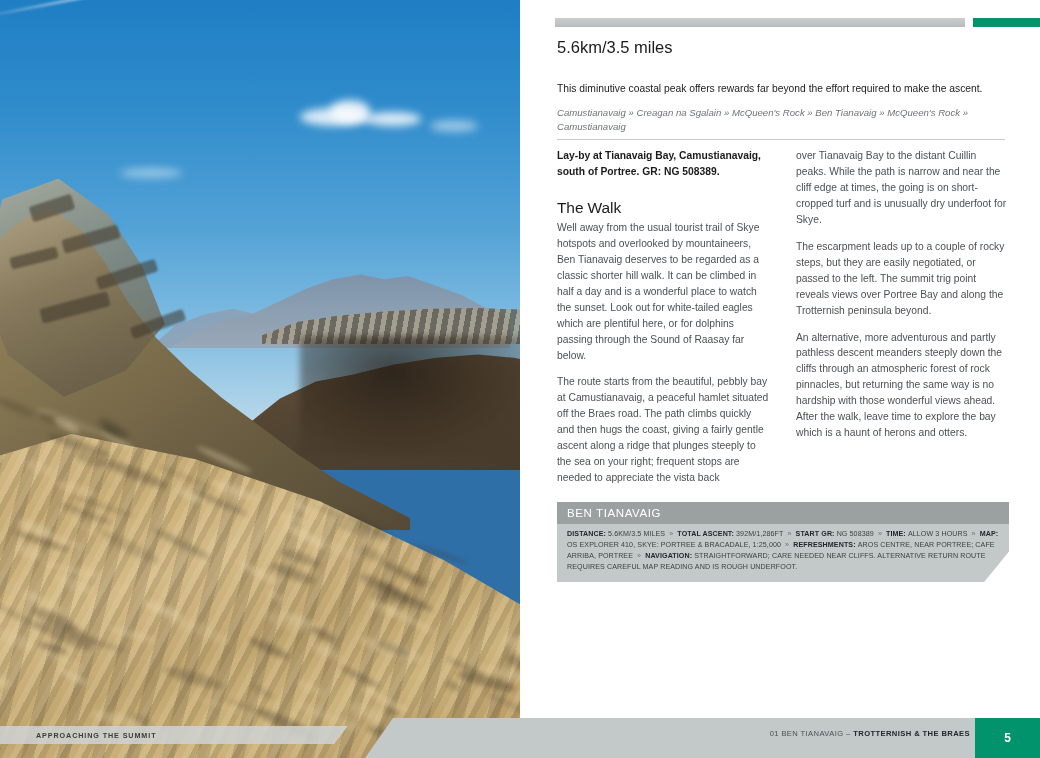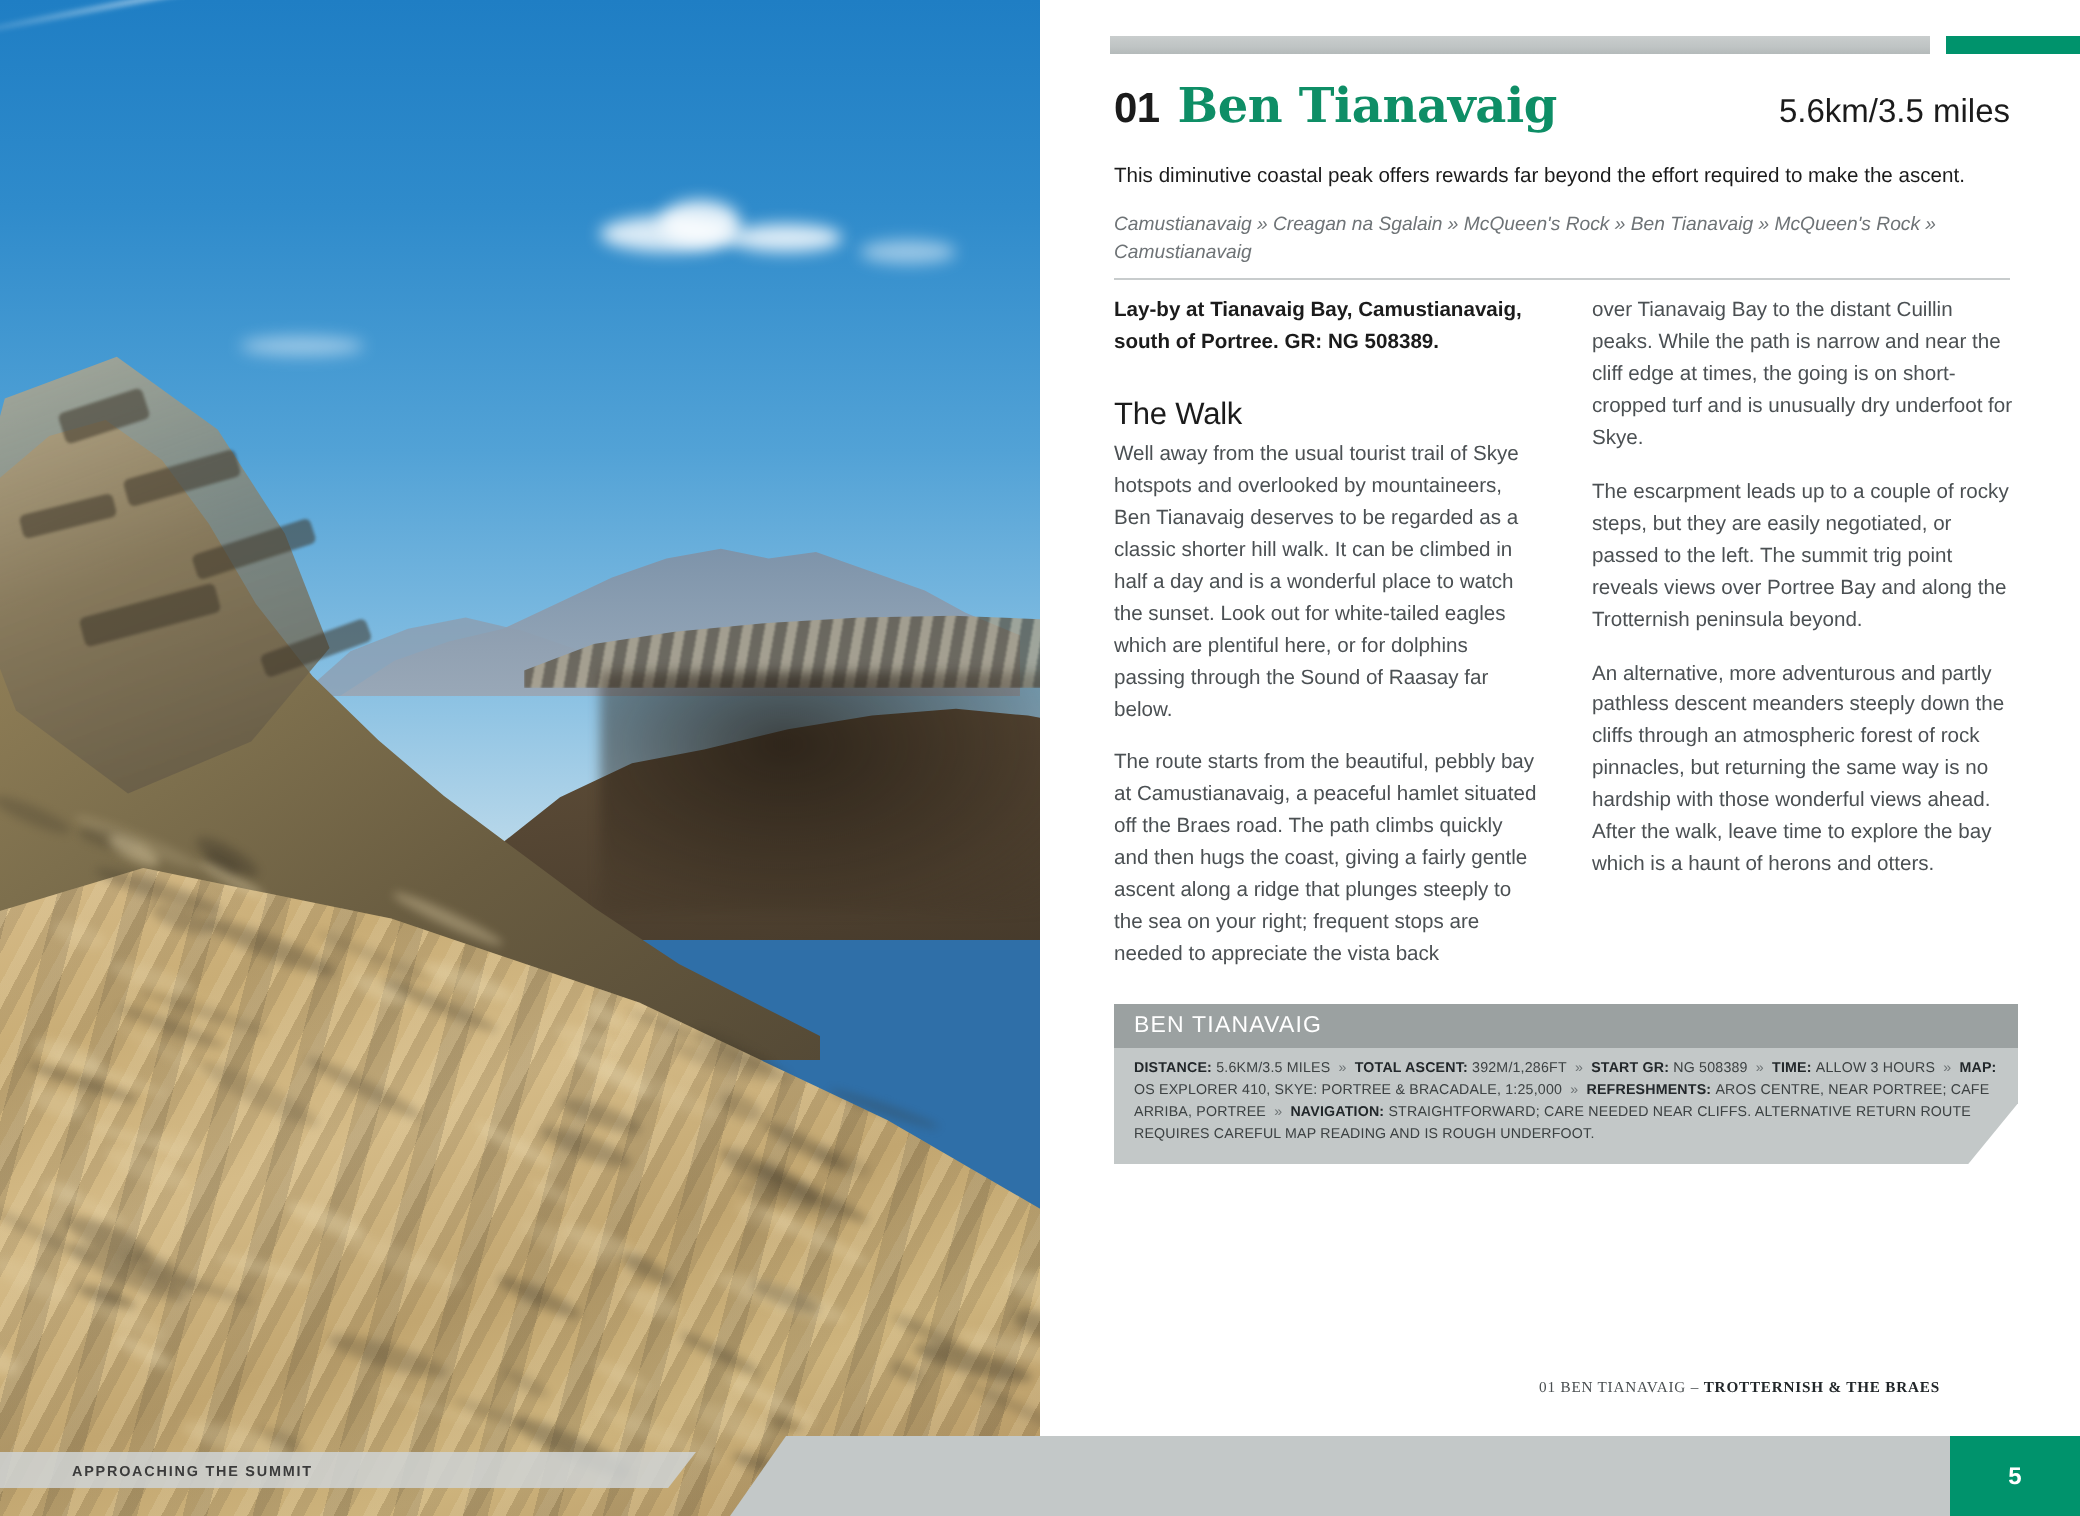--- a/index.html
+++ b/index.html
@@ -221,22 +221,22 @@
   .infobox-body b { color:#22272a; }
   .sep { color:#6e7476; padding:0 2px; }
 
   
   .footer-band {
     position:absolute; left:365px; top:718px; width:610px; height:40px;
     background:#c3c8c8;
     clip-path:polygon(28px 0, 100% 0, 100% 100%, 0 100%);
   }
   .footer-text {
-    position:absolute; left:745px; top:689px; width:225px;
-    text-align:right; font-size:7.6px; color:#4a4f51; letter-spacing:.4px;font-family:Liberation Serif, serif;
+    position:absolute; left:745px; top:729px; width:225px;
+    text-align:right; font-size:7.6px; color:#4a4f51; letter-spacing:.4px;
   }
   .footer-text b { color:#22272a; }
   .page-tab {
     position:absolute; left:975px; top:718px; width:65px; height:40px;
     background:#00936c; display:flex; align-items:center; justify-content:center;
   }
   .page-tab span { font-size:12px; font-weight:bold; color:#ffffff; }
 </style>
 </head>
 <body>
@@ -372,24 +372,20 @@
 </div>
 
 <div class="page">
 
   <div class="top-rules">
     <div class="rule-grey"></div>
     <div class="rule-green"></div>
   </div>
 
   <div class="head-row">
-    <div class="head-left">
-      <div class="walk-num">01</div>
-      <div class="walk-title">Ben Tianavaig</div>
-    </div>
     <div class="walk-dist">5.6km/3.5 miles</div>
   </div>
 
   <div class="standfirst">This diminutive coastal peak offers rewards far beyond the effort required to make the ascent.</div>
   <div class="breadcrumb">Camustianavaig » Creagan na Sgalain » McQueen's Rock » Ben Tianavaig » McQueen's Rock » Camustianavaig</div>
   <div class="hr-thin"></div>
 
   <div class="cols">
     <div class="col col-l">
       <p class="body lead">Lay-by at Tianavaig Bay, Camustianavaig, south of Portree. GR: NG 508389.</p>

